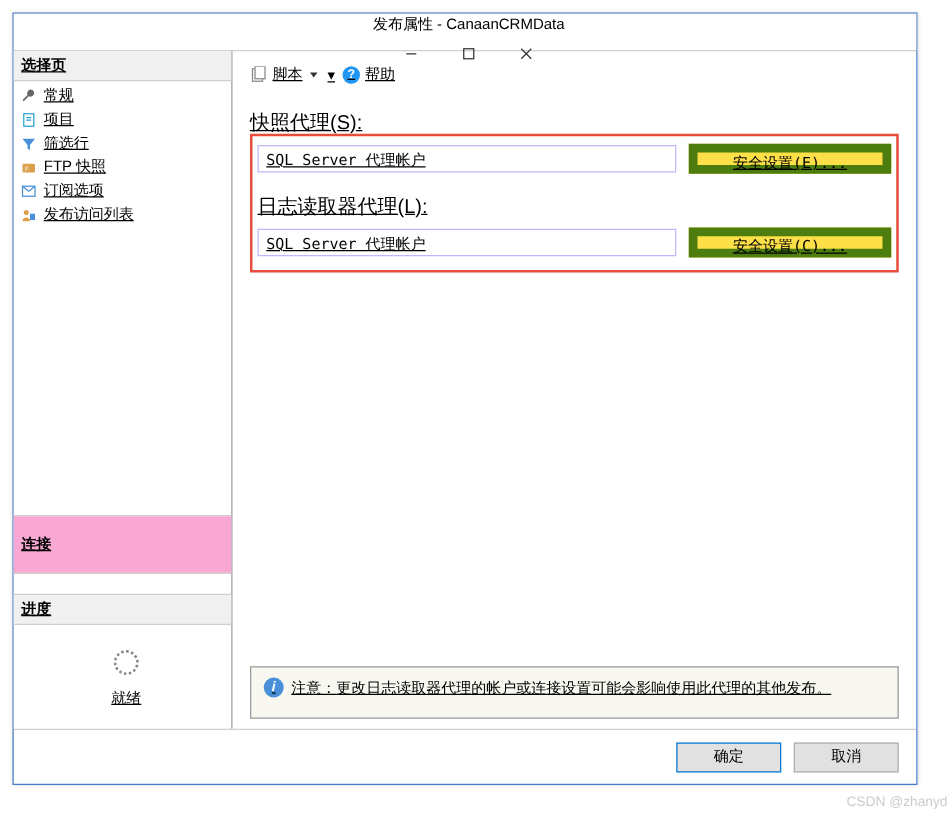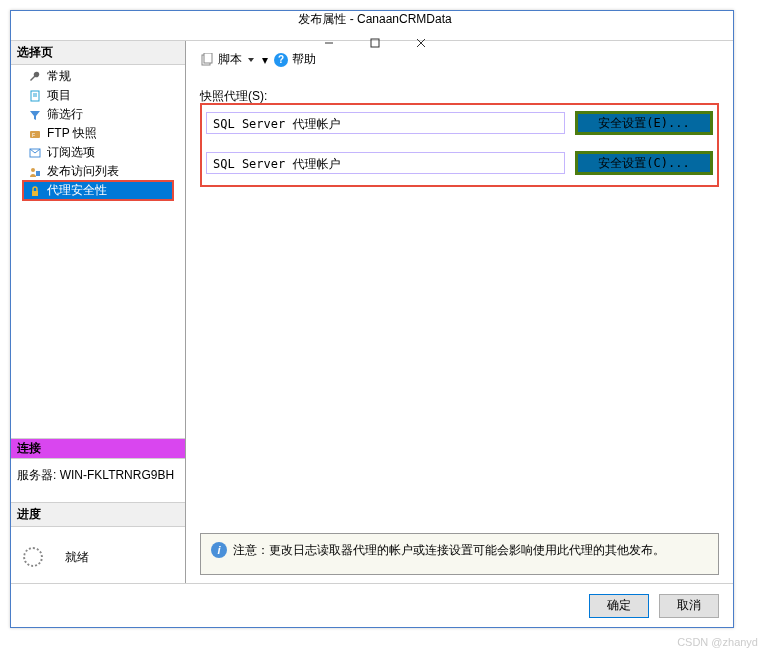--- a/index.html
+++ b/index.html
@@ -5,53 +5,53 @@
     * { box-sizing: border-box; margin: 0; padding: 0; }
     body { font-family: "Microsoft YaHei", "SimSun", Tahoma, sans-serif; font-size: 12px; background: #fff; }
     .window { width: 724px; height: 618px; border: 1px solid #4a7dc8; margin: 10px; display: flex; flex-direction: column; box-shadow: 0 0 3px rgba(0,0,0,0.2); }
     .titlebar { height: 30px; background: #fff; display: flex; align-items: center; padding-left: 6px; border-bottom: 1px solid #d0d0d0; flex-direction: column; }
     .title-icon { width: 16px; height: 16px; margin-right: 6px; background: linear-gradient(135deg, #6ab04c 50%, #5a9e3d 50%); border-radius: 2px; }
     .titlebar-text { flex: 1; font-size: 12px; }
     .titlebar-btns { display: flex; }
     .tb-btn { width: 46px; height: 30px; display: flex; align-items: center; justify-content: center; cursor: pointer; }
     .tb-btn svg { width: 10px; height: 10px; }
     .body { flex: 1; display: flex; flex-direction: column; }
-    .main-area { flex: 1; display: flex; }
+    .main-area { flex: 1; display: flex; text-decoration: underline; }
     .sidebar { width: 175px; border-right: 1px solid #a0a0a0; display: flex; flex-direction: column; background: #fff; }
     .panel-header { font-weight: bold; background: #f0f0f0; padding: 3px 6px; border-bottom: 1px solid #d0d0d0; font-size: 12px; }
-    .nav-list { flex: 1; padding: 2px 12px; }
+    .nav-list { flex: 1; padding: 2px 0; }
     .nav-item { display: flex; align-items: center; padding: 1px 4px; cursor: pointer; font-size: 12px; line-height: 17px; }
     .nav-item.selected { background: #0078d7; color: #fff; }
     .nav-item.highlighted { outline: 2px solid #e74c3c; outline-offset: -1px; padding-right: 40px; }
     .nav-icon { width: 16px; height: 16px; margin-right: 4px; display: flex; align-items: center; justify-content: center; flex-shrink: 0; }
     .conn-panel { border-top: 1px solid #d0d0d0; padding: 4px 6px 10px 6px; }
-    .conn-panel .panel-header { background: #d946ef; margin: -4px -6px 6px -6px; padding: 1px 6px; }
+    .conn-panel .panel-header { background: #f9a8d4; margin: -4px -6px 6px -6px; padding: 14px 6px; }
     .conn-row { margin: 8px 0; font-size: 12px; }
     .link { color: #0066cc; text-decoration: underline; cursor: pointer; }
     .link-icon { display: inline-block; width: 14px; height: 14px; vertical-align: middle; margin-right: 4px; }
     .progress-panel { border-top: 1px solid #d0d0d0; padding: 4px 6px 16px 6px; }
     .progress-panel .panel-header { background: #f0f0f0; margin: -4px -6px 20px -6px; padding: 3px 6px; }
-    .progress-row { display: flex; align-items: center; gap: 22px; padding-left: 6px; }
+    .progress-row { display: flex; align-items: center; gap: 10px; padding-left: 6px; flex-direction: column; }
     .spinner { width: 20px; height: 20px; border: 2px dotted #888; border-radius: 50%; }
     .content { flex: 1; display: flex; flex-direction: column; padding: 8px 14px; }
     .toolbar { display: flex; align-items: center; gap: 6px; margin-bottom: 18px; padding: 2px 0; }
     .toolbar .tb-item { display: flex; align-items: center; gap: 4px; font-size: 12px; justify-content: center; }
     .tb-dropdown { width: 10px; height: 10px; }
     .help-icon { width: 14px; height: 14px; border-radius: 50%; background: #2196f3; color: #fff; display: flex; align-items: center; justify-content: center; font-size: 10px; font-weight: bold; }
     .form-area { flex: 1; }
     .form-row { margin-bottom: 6px; }
-    .form-label { font-size: 12px; margin-bottom: 5px; display: block; }
+    .form-label { font-size: 16px; margin-bottom: 5px; display: block; }
     .form-line { display: flex; align-items: center; gap: 10px; margin-bottom: 16px; }
     .readonly-field { flex: 1; border: 1px solid #c4b5fd; background: #fff; padding: 3px 6px; font-size: 12px; font-family: "SimSun", monospace; height: 22px; }
-    .sec-btn { width: 138px; height: 24px; background: #0369a1; border: 3px solid #4d7c0f; font-size: 12px; cursor: pointer; font-family: "SimSun", monospace; }
+    .sec-btn { width: 162px; height: 24px; background: #fde047; border: 7px solid #4d7c0f; font-size: 12px; cursor: pointer; font-family: "SimSun", monospace; }
     .highlight-box { border: 2px solid #e74c3c; padding: 6px 4px; margin-top: -8px; margin-bottom: 8px; }
     .notice-box { border: 1px solid #999; background: #f8f8f0; padding: 8px 10px; display: flex; align-items: flex-start; gap: 6px; min-height: 42px; margin-top: auto; }
     .info-icon { width: 16px; height: 16px; border-radius: 50%; background: #4a90d9; color: #fff; display: flex; align-items: center; justify-content: center; font-size: 11px; font-weight: bold; font-style: italic; flex-shrink: 0; }
     .footer { height: 44px; border-top: 1px solid #d0d0d0; display: flex; align-items: center; justify-content: flex-end; gap: 10px; padding: 0 14px; }
-    .dlg-btn { width: 60px; height: 24px; background: #e1e1e1; border: 1px solid #adadad; font-size: 12px; cursor: pointer; }
+    .dlg-btn { width: 84px; height: 24px; background: #e1e1e1; border: 1px solid #adadad; font-size: 12px; cursor: pointer; }
     .dlg-btn.default { border: 1px solid #0078d7; }
     .watermark { text-align: right; color: #ccc; font-size: 11px; margin-top: -2px; }
   </style>
 </head>
 <body>
 
 <div class="window">
   <div class="titlebar">
     <div class="title-icon"></div>
     <div class="titlebar-text">发布属性 - CanaanCRMData</div>
@@ -127,37 +127,24 @@
           <div class="nav-item">
             <span class="nav-icon">
                 <svg width="14" height="14" viewBox="0 0 14 14">
                   <circle cx="5" cy="5" r="2" fill="#d9a04a"></circle>
                   <path d="M2 12c0-2 1.5-3 3-3s3 1 3 3z" fill="#d9a04a"></path>
                   <rect x="8" y="6" width="4" height="5" fill="#4a90d9"></rect>
                 </svg>
               </span>
             <span>发布访问列表</span>
           </div>
-          <div class="nav-item selected highlighted">
-            <span class="nav-icon">
-                <svg width="14" height="14" viewBox="0 0 14 14">
-                  <rect x="4" y="7" width="6" height="5" fill="#e8b938"></rect>
-                  <path d="M5 7V5a2 2 0 0 1 4 0v2" fill="none" stroke="#e8b938" stroke-width="1.5"></path>
-                </svg>
-              </span>
-            <span>代理安全性</span>
-          </div>
         </div>
 
         <div class="conn-panel">
           <div class="panel-header">连接</div>
-          <div class="conn-row">
-            <span>服务器:</span>
-            <span>WIN-FKLTRNRG9BH</span>
-          </div>
         </div>
 
         <div class="progress-panel">
           <div class="panel-header">进度</div>
           <div class="progress-row">
             <div class="spinner"></div>
             <span>就绪</span>
           </div>
         </div>
       </div>
@@ -183,20 +170,23 @@
 
         <div class="form-area">
           <div class="form-row">
             <span class="form-label">快照代理(S):</span>
           </div>
           <div class="highlight-box">
             <div class="form-line">
               <div class="readonly-field">SQL Server 代理帐户</div>
               <button class="sec-btn">安全设置(E)...</button>
             </div>
+            <div class="form-row">
+              <span class="form-label">日志读取器代理(L):</span>
+            </div>
             <div class="form-line" style="margin-bottom:4px;">
               <div class="readonly-field">SQL Server 代理帐户</div>
               <button class="sec-btn">安全设置(C)...</button>
             </div>
           </div>
         </div>
 
         <div class="notice-box">
           <span class="info-icon">i</span>
           <span><span>注意：</span><span>更改日志读取器代理的帐户或连接设置可能会影响使用此代理的其他发布。</span></span>

